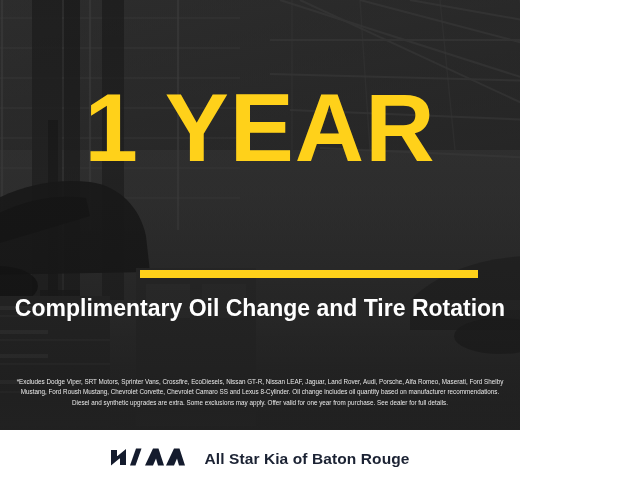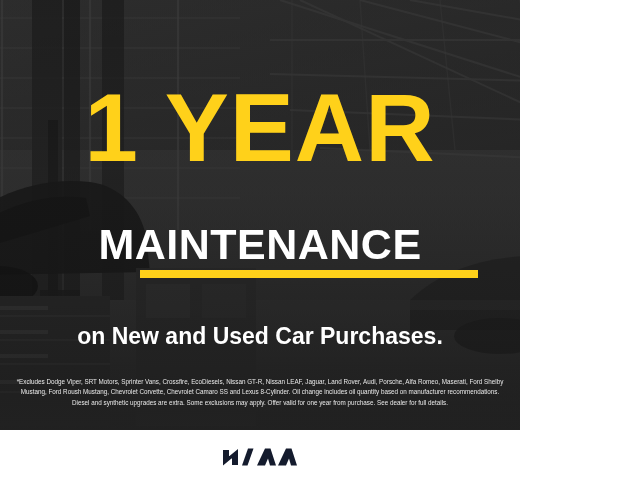--- a/index.html
+++ b/index.html
@@ -243,26 +243,25 @@
       </g>
     </svg>
     <div class="bg-scrim"></div>
   </div>
 
   <div class="hero">
 
     <div class="headline-year">1 YEAR</div>
 
 
-    <div class="headline-sub2">MAINTENANCE</div>
 
     <div class="divider-bar"></div>
 
-
-    <div class="offer-line l2">on New and Used Car Purchases.</div>
+    <div class="offer-line l1">Complimentary Oil Change and Tire Rotation</div>
+
 
     <div class="fineprint">
       <div>*Excludes Dodge Viper, SRT Motors, Sprinter Vans, Crossfire, EcoDiesels, Nissan GT-R, Nissan LEAF, Jaguar, Land Rover, Audi, Porsche, Alfa Romeo, Maserati, Ford Shelby</div>
       <div>Mustang, Ford Roush Mustang, Chevrolet Corvette, Chevrolet Camaro SS and Lexus 8-Cylinder. Oil change includes oil quantity based on manufacturer recommendations.</div>
       <div>Diesel and synthetic upgrades are extra. Some exclusions may apply. Offer valid for one year from purchase. See dealer for full details.</div>
     </div>
   </div>
 
   <div class="footer">
     <span class="kia-logo">
@@ -271,15 +270,16 @@
 
           <path d="M2 10 L14 10 L14 22 L15 22 L32 8 L32 40 L20 40 L20 27 L19 27 L2 41 Z"></path>
 
           <path d="M40 41 L52 7 L63 7 L51 41 Z"></path>
 
           <path d="M70 41 L86 7 L97 7 L108 41 L96 41 L92 27 L86 41 Z"></path>
           <path d="M112 41 L128 7 L139 7 L150 41 L138 41 L134 27 L128 41 Z"></path>
         </g>
       </svg>
     </span>
+    <span class="dealer-name">All Star Kia of Baton Rouge</span>
   </div>
 
 </div>
 
 </body></html>

